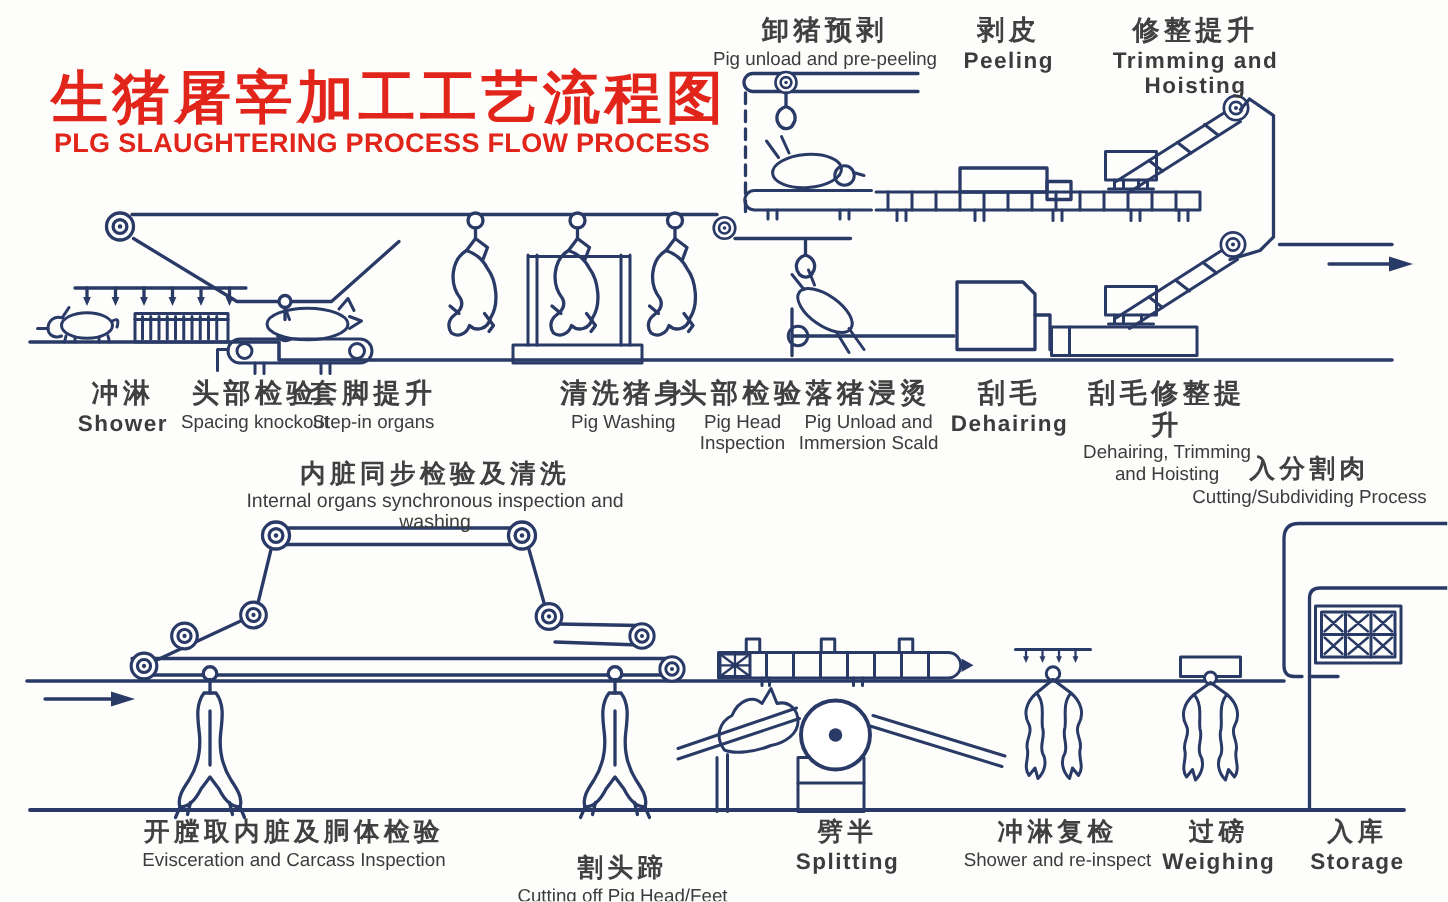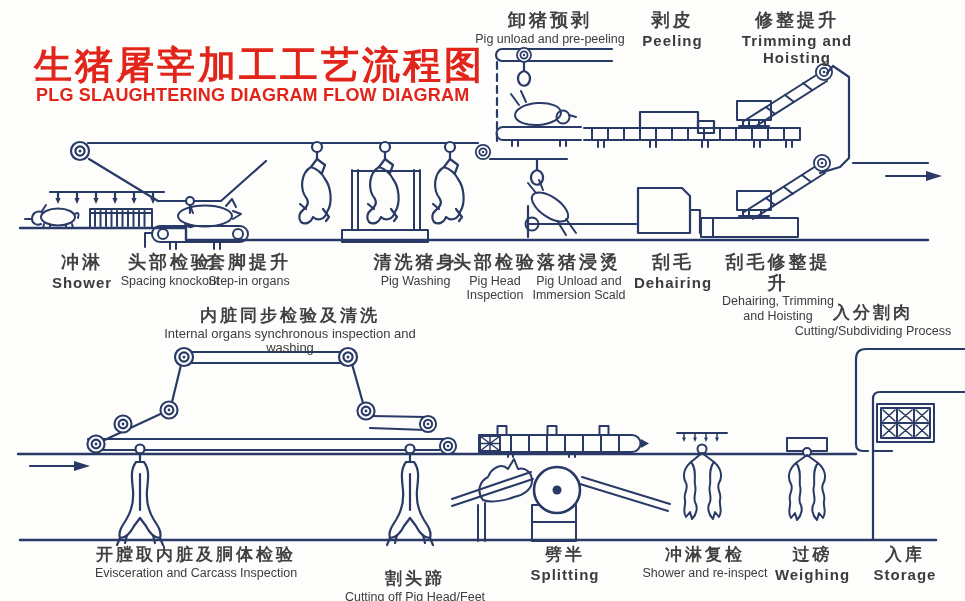--- a/index.html
+++ b/index.html
@@ -290,21 +290,21 @@
     <use href="#halfC" transform="translate(796,463)"></use>
     <use href="#halfC" transform="translate(818,463) scale(-1,1)"></use>
   </g>
 
   <g stroke-width="2.6">
     <path d="M20,540 H936"></path>
   </g>
 </svg>
 
 <div class="title-zh">生猪屠宰加工工艺流程图</div>
-<div class="title-en">PLG SLAUGHTERING DIAGRAM FLOW DIAGRAM</div>
+<div class="title-en">PLG SLAUGHTERING PROCESS FLOW PROCESS</div>
 
 <div class="lbl" style="left:455px;top:10px;width:190px;">
   <span class="zh">卸猪预剥</span>
   <span class="en">Pig unload and pre-peeling</span>
 </div>
 <div class="lbl" style="left:620px;top:10px;width:105px;text-align:center;">
   <span class="zh">剥皮</span>
   <span class="en en-lg">Peeling</span>
 </div>
 <div class="lbl" style="left:712px;top:10px;width:170px;">

